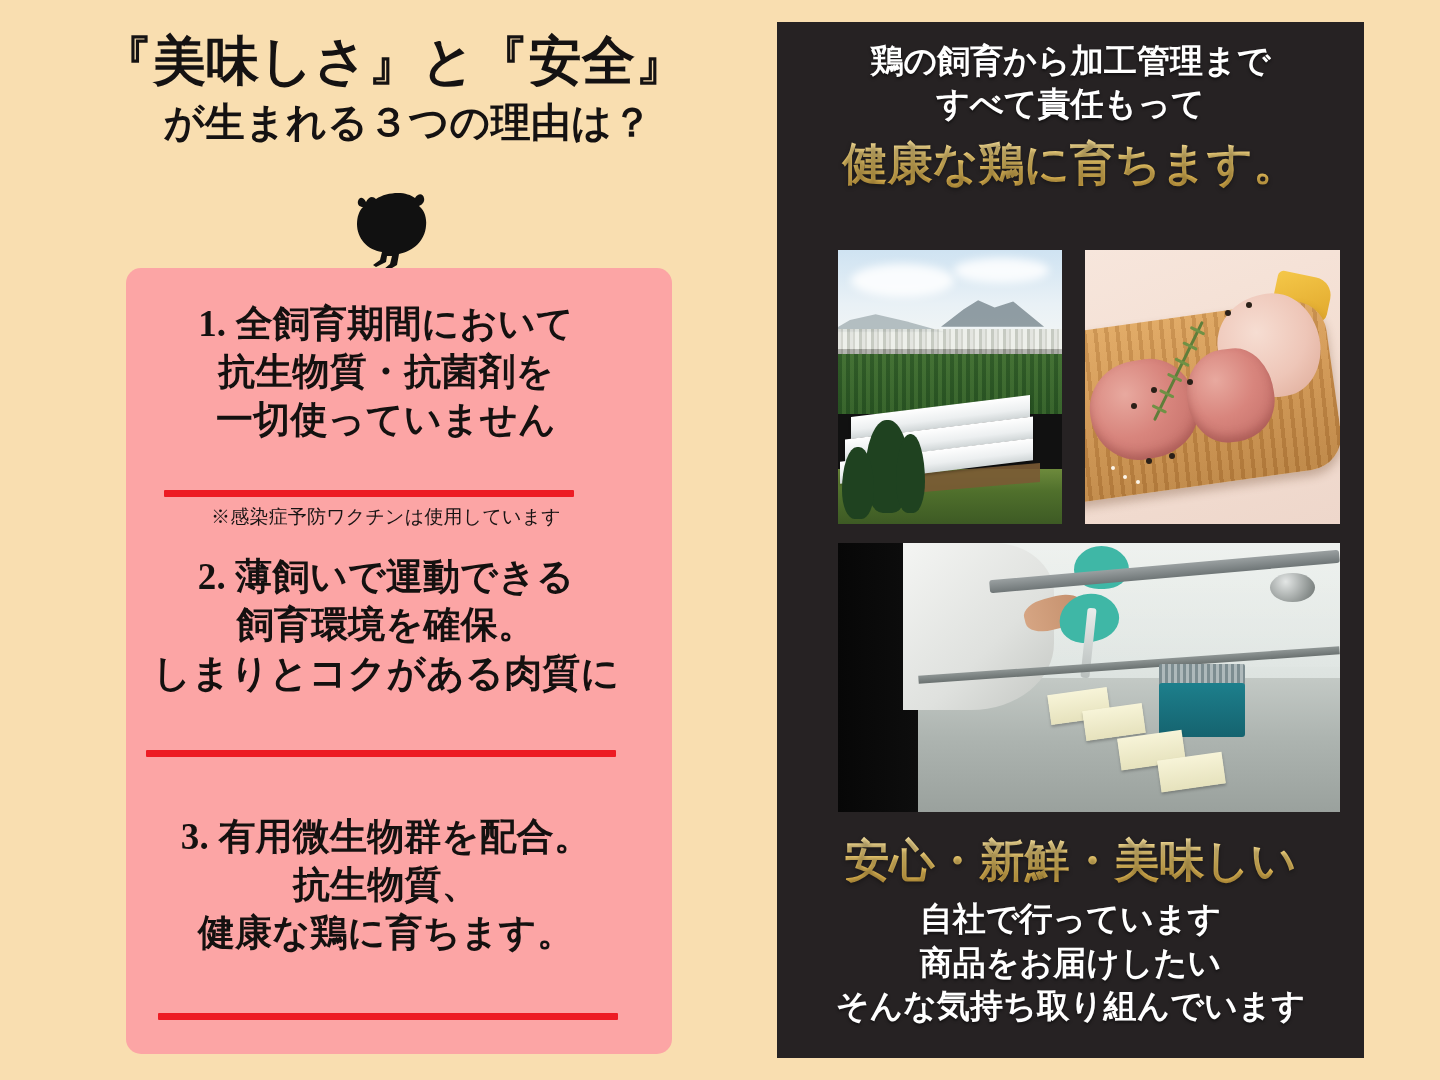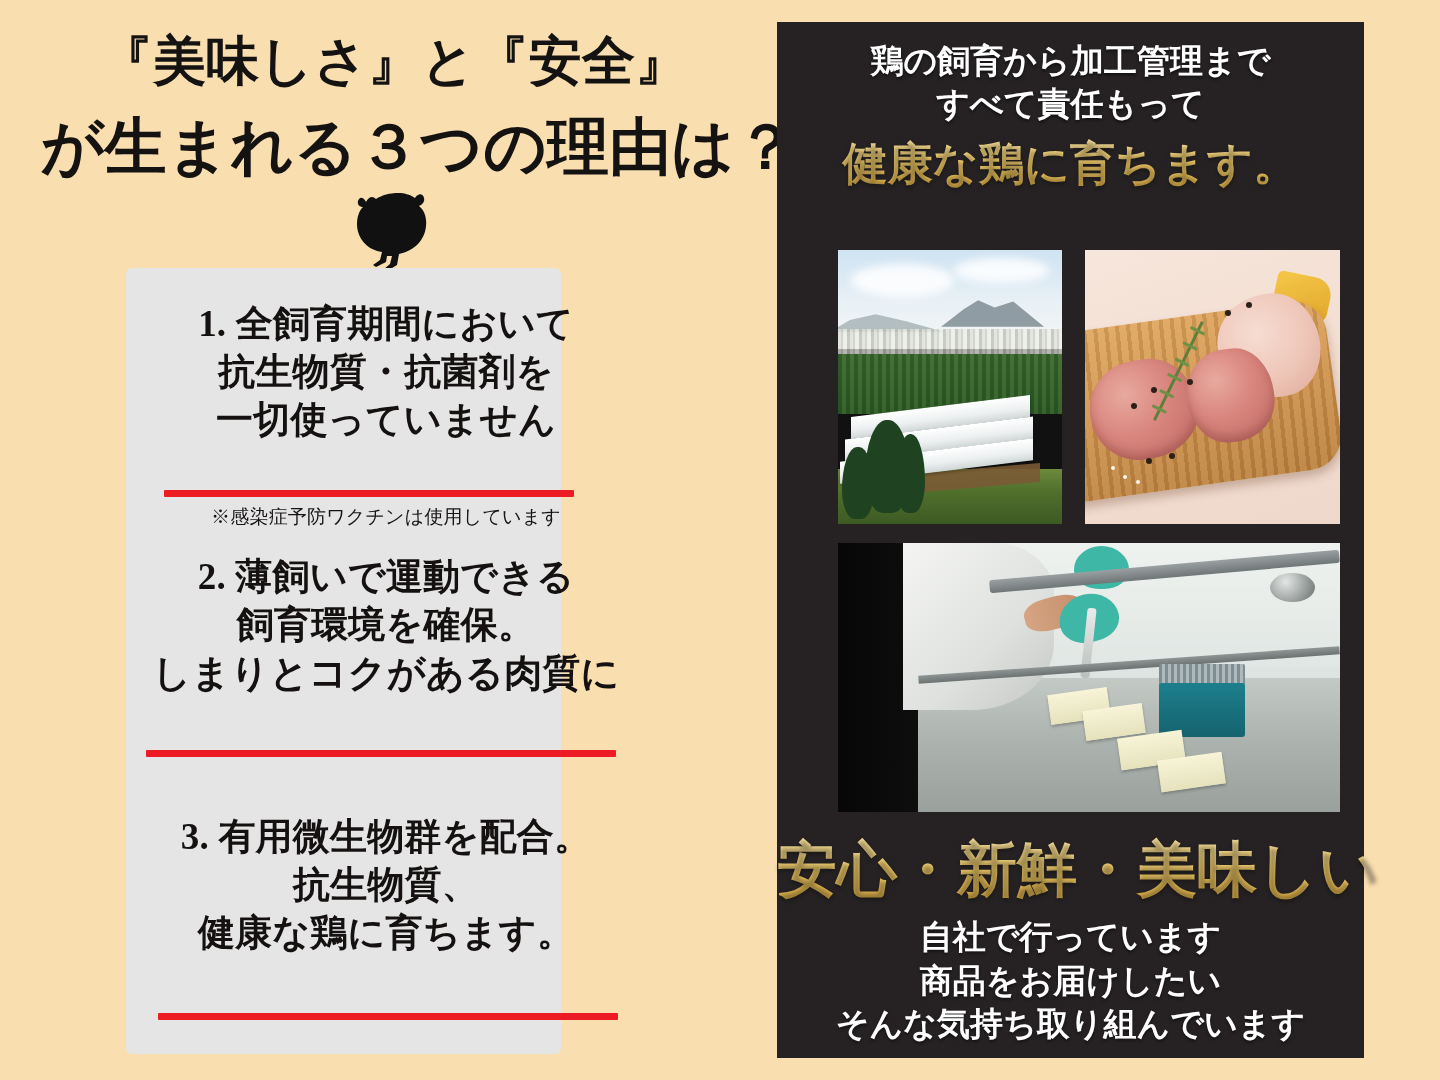--- a/index.html
+++ b/index.html
@@ -15,33 +15,33 @@
   
   .left-col{position:absolute;left:13px;top:0;width:770px;height:1080px;}
 
   .title-block{
     position:absolute;left:0;top:30px;width:762px;
     text-align:center;color:#151212;
     font-weight:bold;line-height:1.18;
     letter-spacing:.01em;
   }
   .title-line{font-size:53px;display:block;white-space:nowrap;}
-  .title-line.l2{font-size:62px;margin-top:18px;padding-left:28px;}
+  .title-line.l2{font-size:40px;margin-top:6px;padding-left:28px;}
 
   .chicken-mark{
     position:absolute;left:0;top:176px;width:762px;height:96px;
     display:flex;align-items:flex-end;justify-content:center;
   }
   .chicken-mark svg{display:block;}
 
   .reasons-card{
     position:absolute;left:113px;top:268px;
-    width:435px;height:786px;
-    background:#e5e5e5;
-    border-radius:6px;
+    width:546px;height:786px;
+    background:#fca5a5;
+    border-radius:15px;
   }
 
   .reason{position:absolute;left:0;width:520px;text-align:center;color:#141110;}
   .reason .rl{
     display:block;white-space:nowrap;font-weight:bold;
     font-size:37px;line-height:1.30;letter-spacing:.005em;
   }
   .reason .rl.wide{font-size:38px;}
   .r1{top:32px;}
   .r2{top:285px;}
@@ -183,21 +183,21 @@
   .p3{left:56%;top:71%;width:13%;height:12%;transform:rotate(-8deg);}
   .p4{left:64%;top:79%;width:13%;height:12%;transform:rotate(-8deg);}
   .knob{position:absolute;left:86%;top:11%;width:9%;height:11%;border-radius:50%;
         background:radial-gradient(circle at 35% 30%,#e3e6e5,#8b918f 70%,#6a706e 100%);}
   .glass{position:absolute;left:22%;top:0;width:78%;height:46%;
         background:linear-gradient(180deg,rgba(255,255,255,.30),rgba(255,255,255,.06));}
 
   
   .panel-foot{position:absolute;left:0;top:812px;width:587px;text-align:center;}
   .foot-gold{
-    display:block;white-space:nowrap;font-weight:bold;font-size:60px;line-height:1.2;
+    display:block;white-space:nowrap;font-weight:bold;font-size:45px;line-height:1.2;
     background:linear-gradient(180deg,#FAE6A8 0%,#F3CE6C 48%,#D9A93F 100%);
     -webkit-background-clip:text;background-clip:text;color:transparent;
     text-shadow:0 2px 4px rgba(0,0,0,.35);
   }
   .foot-line{
     display:block;white-space:nowrap;color:#fff;font-weight:bold;font-size:33px;
     line-height:1.32;text-shadow:0 2px 3px rgba(0,0,0,.5);
   }
   .foot-lines{margin-top:10px;}
 </style>

